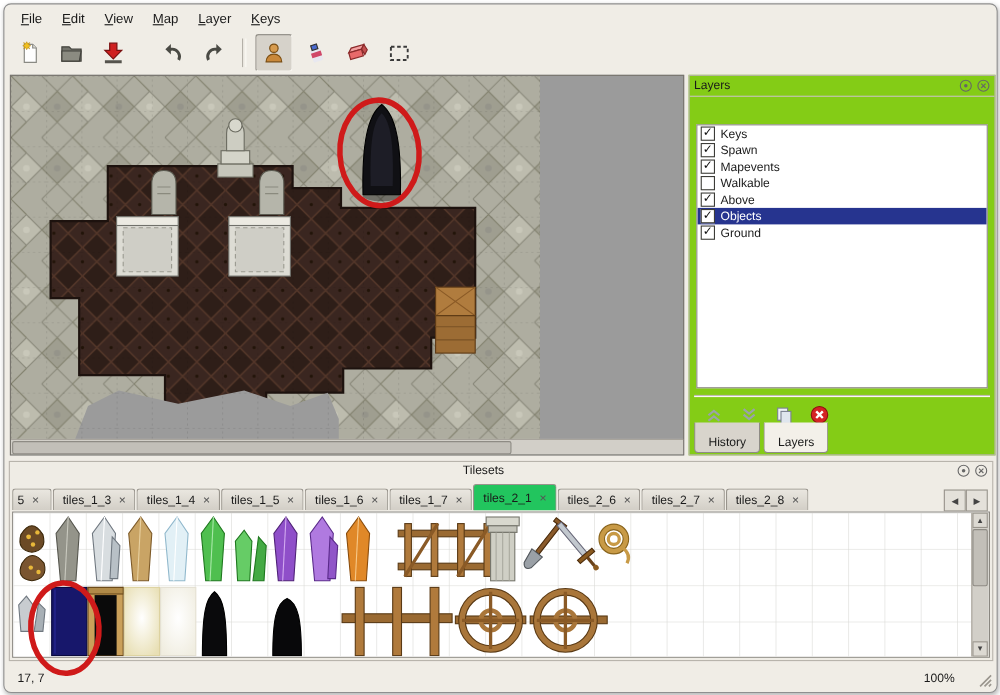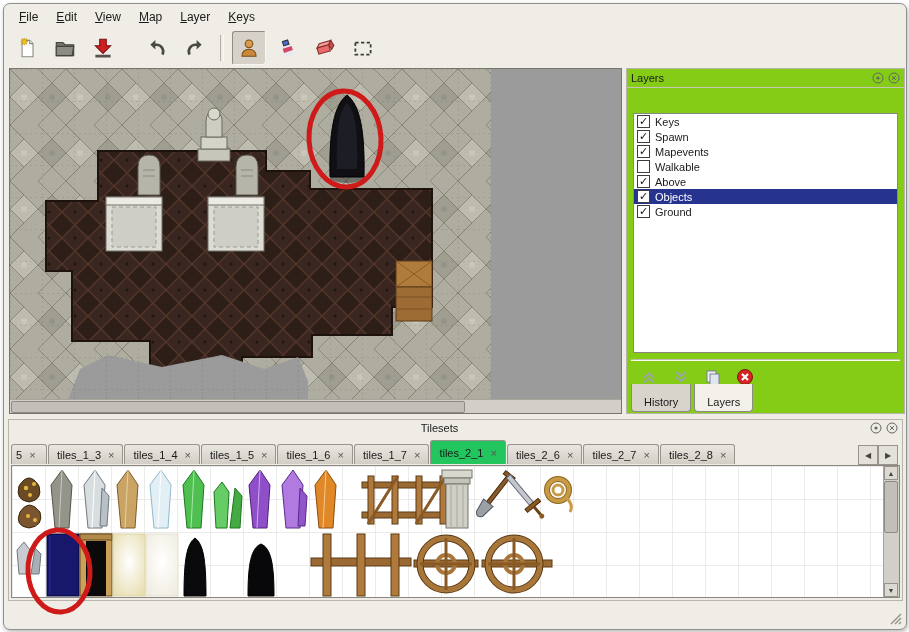--- a/index.html
+++ b/index.html
@@ -526,20 +526,24 @@
         </g>
       </svg>
       <div class="vscroll">
         <span class="vbtn up">▲</span>
         <div class="vhandle"></div>
         <span class="vbtn down">▼</span>
       </div>
     </div>
   </div>
 
+  <div class="statusbar">
+    <span class="coords">17, 7</span>
+    <span class="zoom">100%</span>
+  </div>
   <svg class="grip" width="14" height="14" viewBox="0 0 14 14">
     <path d="M12 2L2 12M12 6L6 12M12 10L10 12" stroke="#9a968e" stroke-width="1.5"></path>
   </svg>
 
   <svg class="annotation" style="left:16px;top:520px;" width="82" height="96" viewBox="0 0 82 96">
     <ellipse cx="39" cy="47" rx="31" ry="41" fill="none" stroke="#cf1a1a" stroke-width="5" transform="rotate(-3 39 47)"></ellipse>
   </svg>
 
 </div>
 

